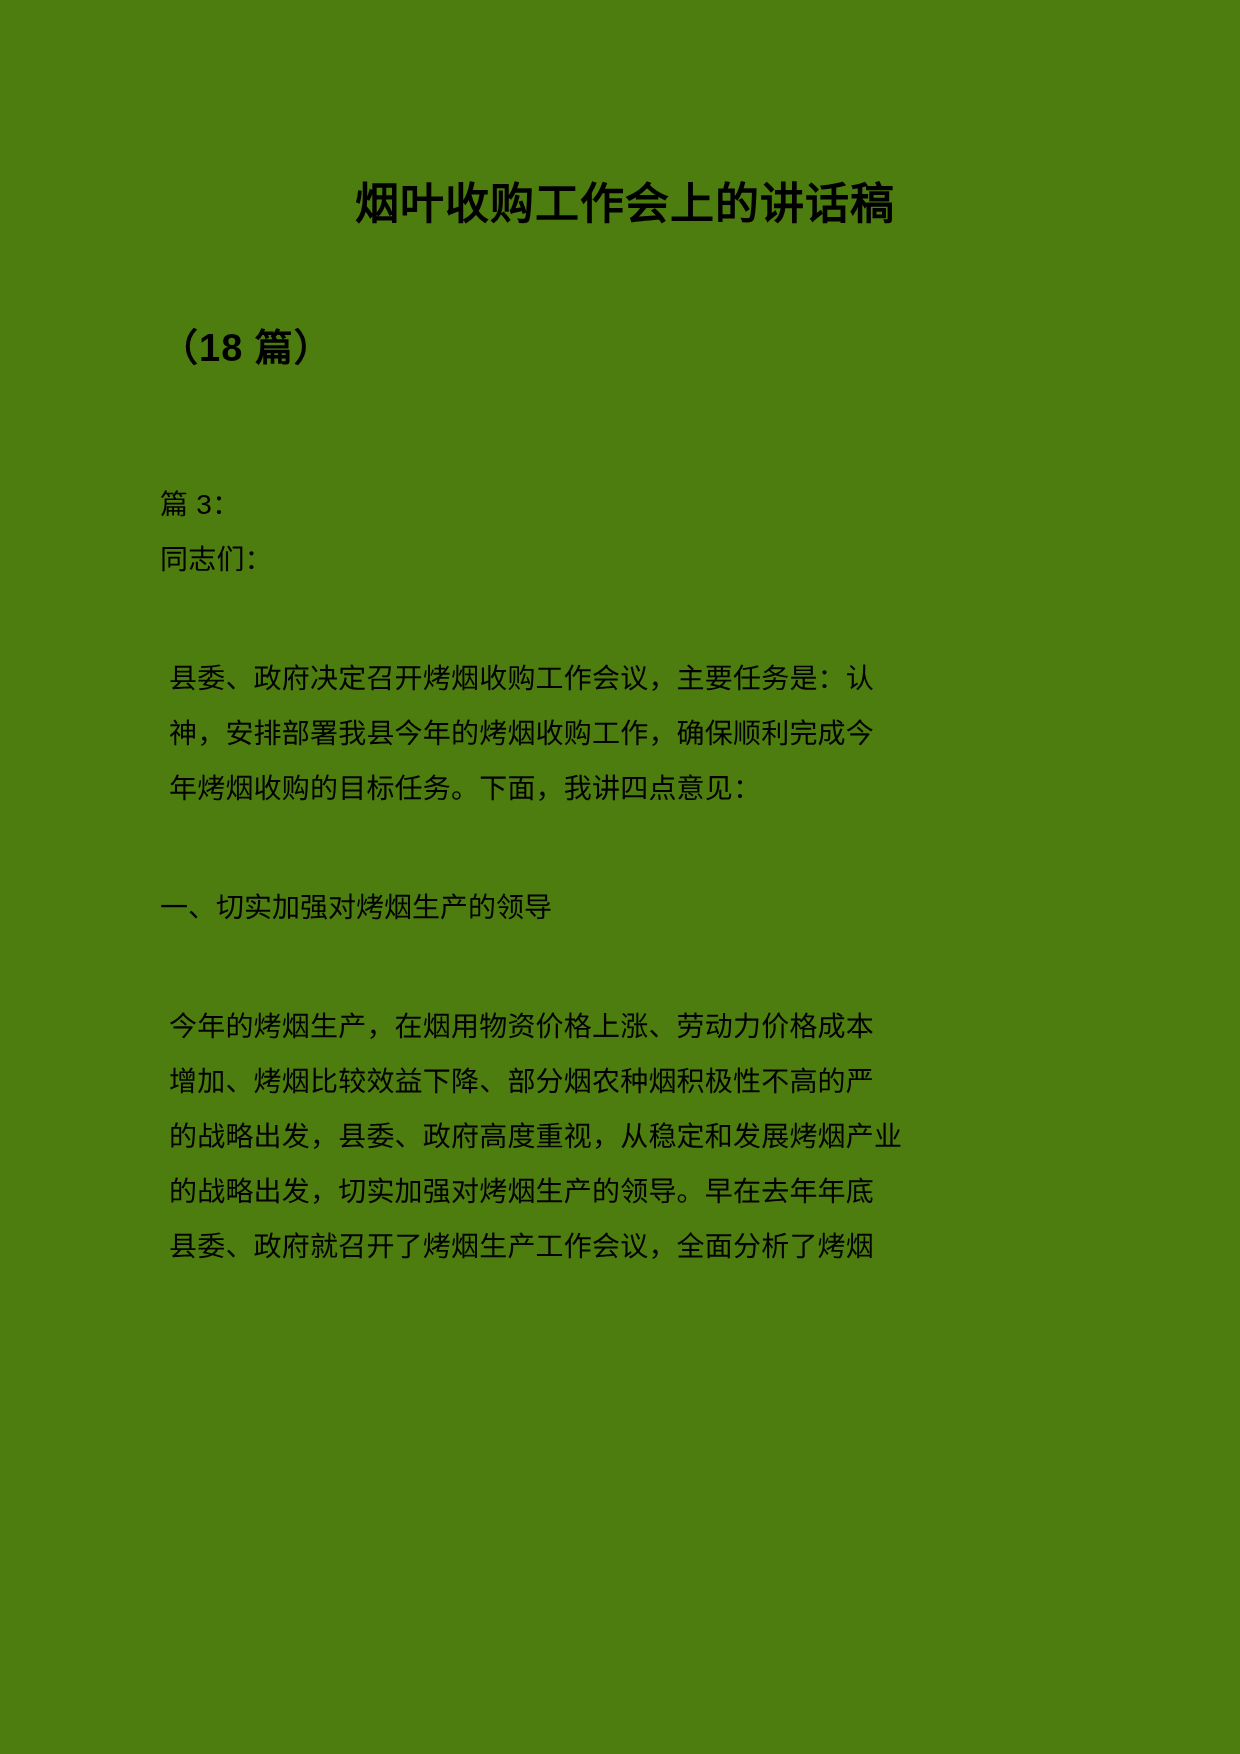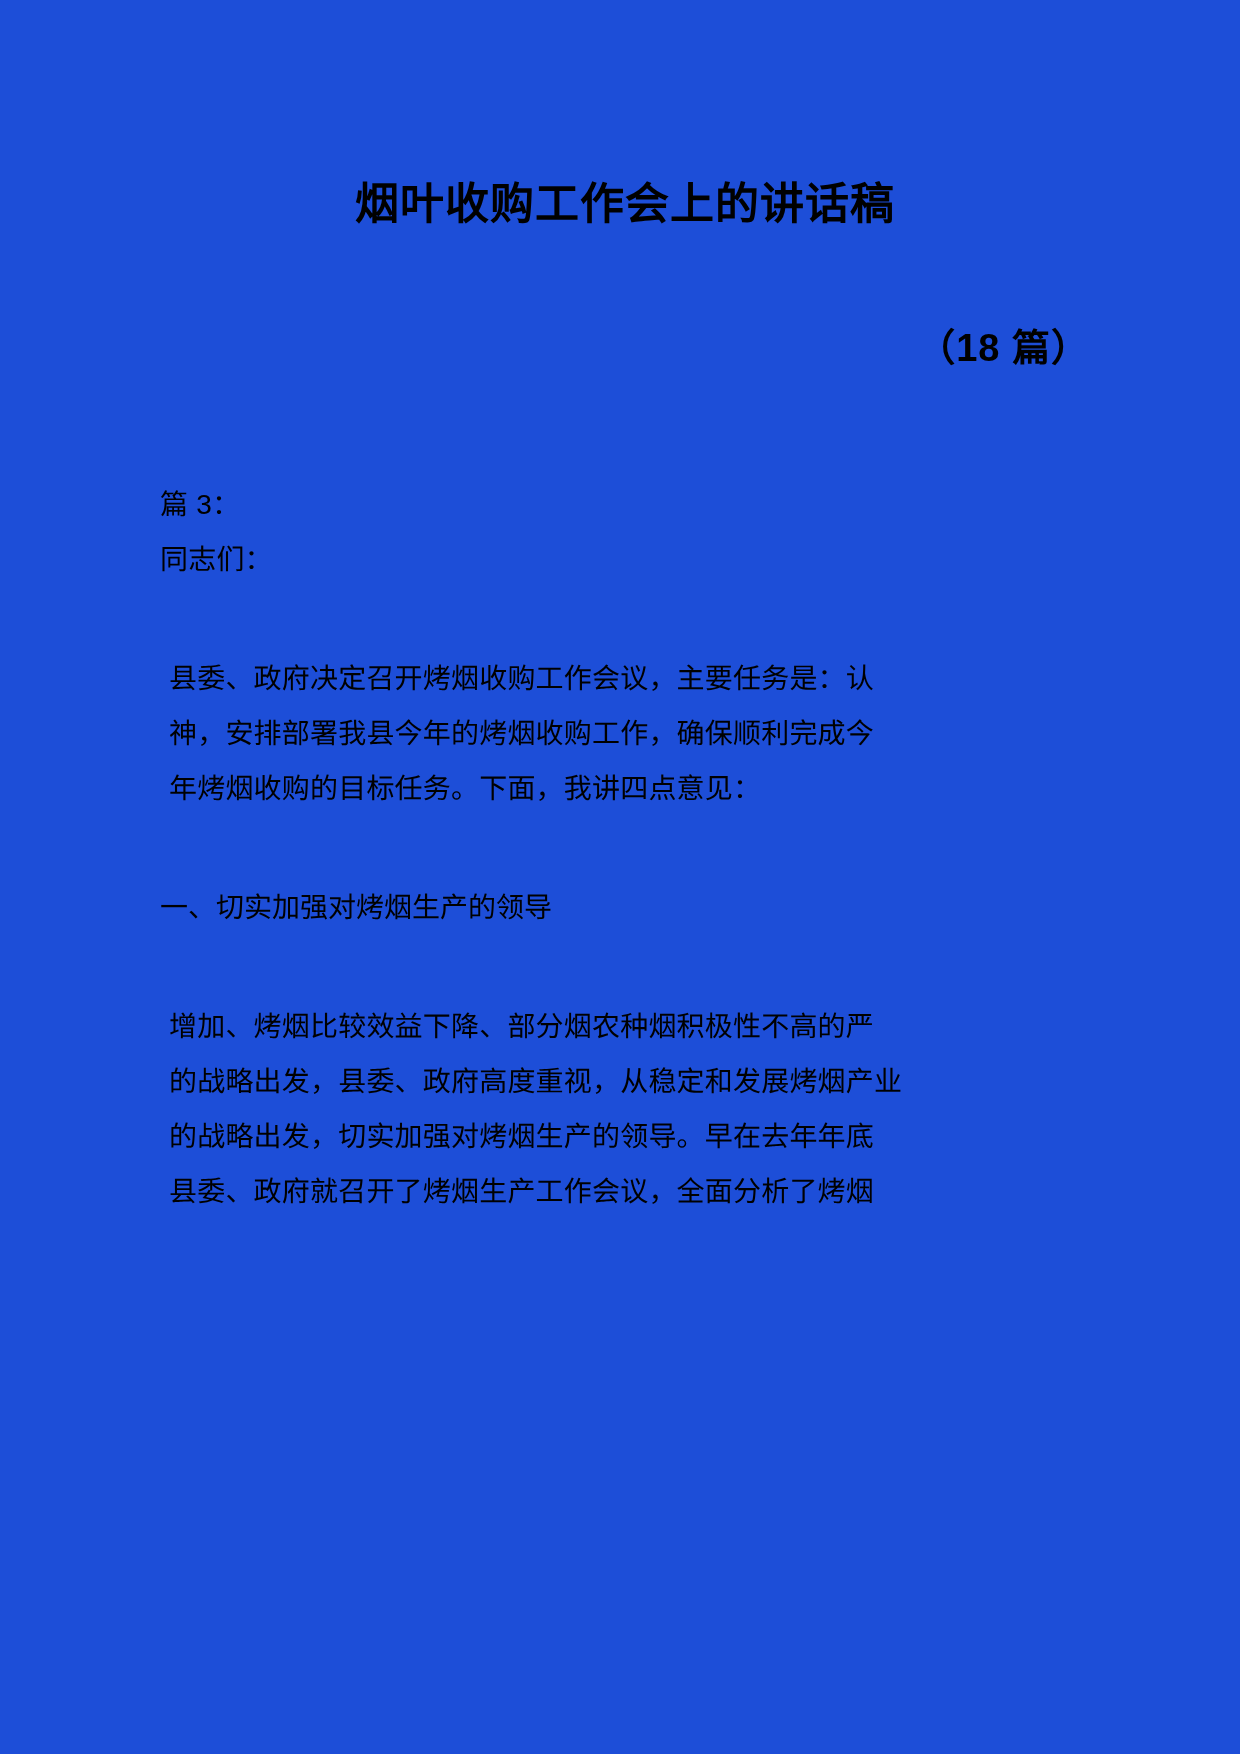--- a/index.html
+++ b/index.html
@@ -5,21 +5,21 @@
   html, body {
     margin: 0;
     padding: 0;
     background: #ffffff;
   }
   .page {
     position: relative;
     width: 1240px;
     height: 1754px;
     margin: 0 auto;
-    background: #1d4ed8;
+    background: #4d7c0f;
     overflow: hidden;
     font-family: "Liberation Sans", "DejaVu Sans", sans-serif;
     color: #000000;
   }
   .content {
     position: absolute;
     left: 160px;
     top: 0;
     width: 930px;
   }
@@ -30,21 +30,21 @@
     padding-top: 176px;
     text-align: center;
     font-size: 44px;
     line-height: 1.25;
     font-weight: 700;
     letter-spacing: 1px;
   }
   .doc-subtitle {
     margin: 0;
     padding-top: 94px;
-    text-align: right;
+    text-align: left;
     font-size: 38px;
     line-height: 1.25;
     font-weight: 700;
     letter-spacing: 1px;
   }
 
   
   .body-block {
     padding-top: 104px;
   }
@@ -91,20 +91,21 @@
         <div class="line">年烤烟收购的目标任务。下面，我讲四点意见：</div>
       </div>
 
       <div class="gap-md"></div>
 
       <div class="heading-line">一、切实加强对烤烟生产的领导</div>
 
       <div class="gap-md"></div>
 
       <div class="para">
+        <div class="line">今年的烤烟生产，在烟用物资价格上涨、劳动力价格成本</div>
         <div class="line">增加、烤烟比较效益下降、部分烟农种烟积极性不高的严</div>
         <div class="line">的战略出发，县委、政府高度重视，从稳定和发展烤烟产业</div>
         <div class="line">的战略出发，切实加强对烤烟生产的领导。早在去年年底</div>
         <div class="line">县委、政府就召开了烤烟生产工作会议，全面分析了烤烟</div>
       </div>
 
     </div>
   </div>
 </div>
 

